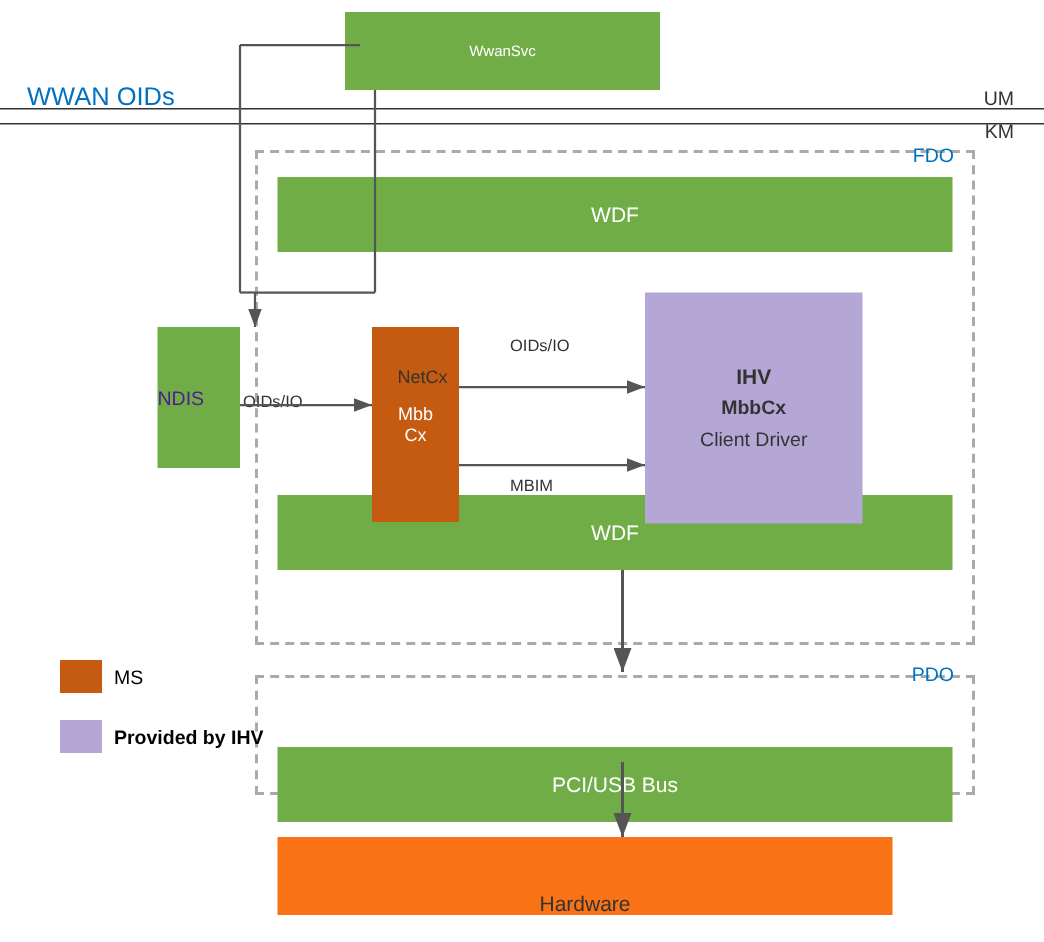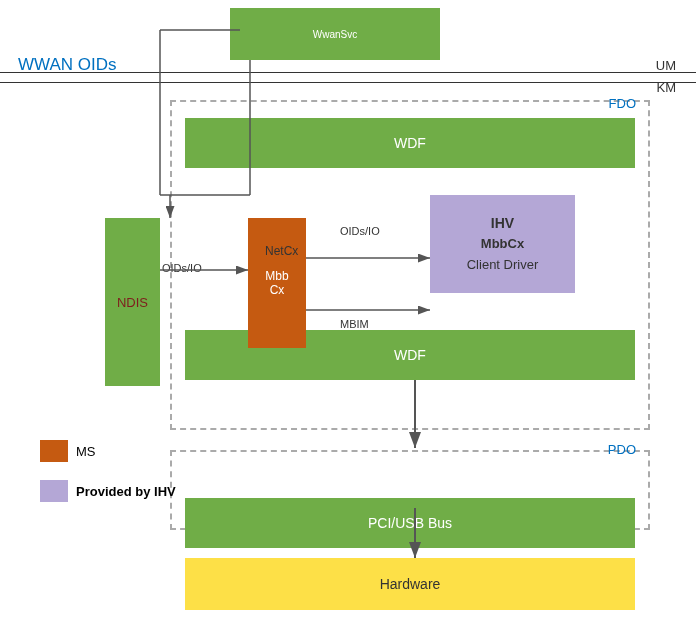--- a/index.html
+++ b/index.html
@@ -125,26 +125,25 @@
       color: #fff;
       font-size: 14px;
     }
 
     
     .ndis-box {
       position: absolute;
       top: 218px;
       left: 105px;
       width: 55px;
-      height: 168px;
+      height: 94px;
       background: #70ad47;
       display: flex;
       align-items: center;
-      justify-content: center;
-      color: #7f1d1d;
+      color: #4c1d95;
       font-size: 13px;
     }
 
     
     .mbbcx-box {
       position: absolute;
       top: 218px;
       left: 248px;
       width: 58px;
       height: 130px;
@@ -156,21 +155,21 @@
       font-size: 12px;
       text-align: center;
     }
 
     
     .ihv-box {
       position: absolute;
       top: 195px;
       left: 430px;
       width: 145px;
-      height: 98px;
+      height: 154px;
       background: #b4a7d6;
       display: flex;
       align-items: center;
       justify-content: center;
       color: #333;
       font-size: 13px;
       text-align: center;
     }
     .ihv-box .ihv-title {
       font-weight: bold;
@@ -209,25 +208,25 @@
       color: #fff;
       font-size: 14px;
       margin-top: 40px;
     }
 
     
     .hardware-box {
       position: absolute;
       top: 558px;
       left: 185px;
-      width: 450px;
+      width: 410px;
       height: 52px;
-      background: #fde047;
-      display: flex;
-      align-items: center;
+      background: #f97316;
+      display: flex;
+      align-items: flex-end;
       justify-content: center;
       color: #333;
       font-size: 14px;
     }
 
     
     .legend-ms {
       position: absolute;
       top: 440px;
       left: 40px;

